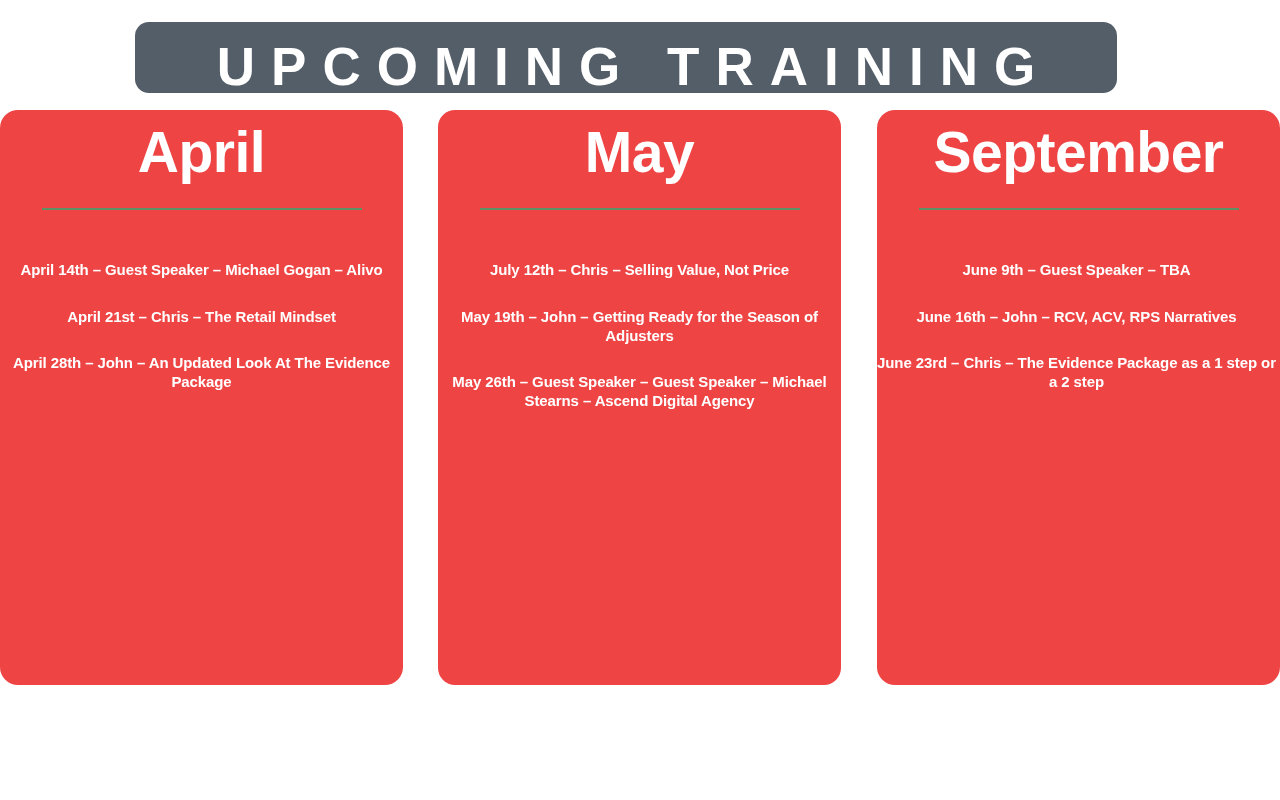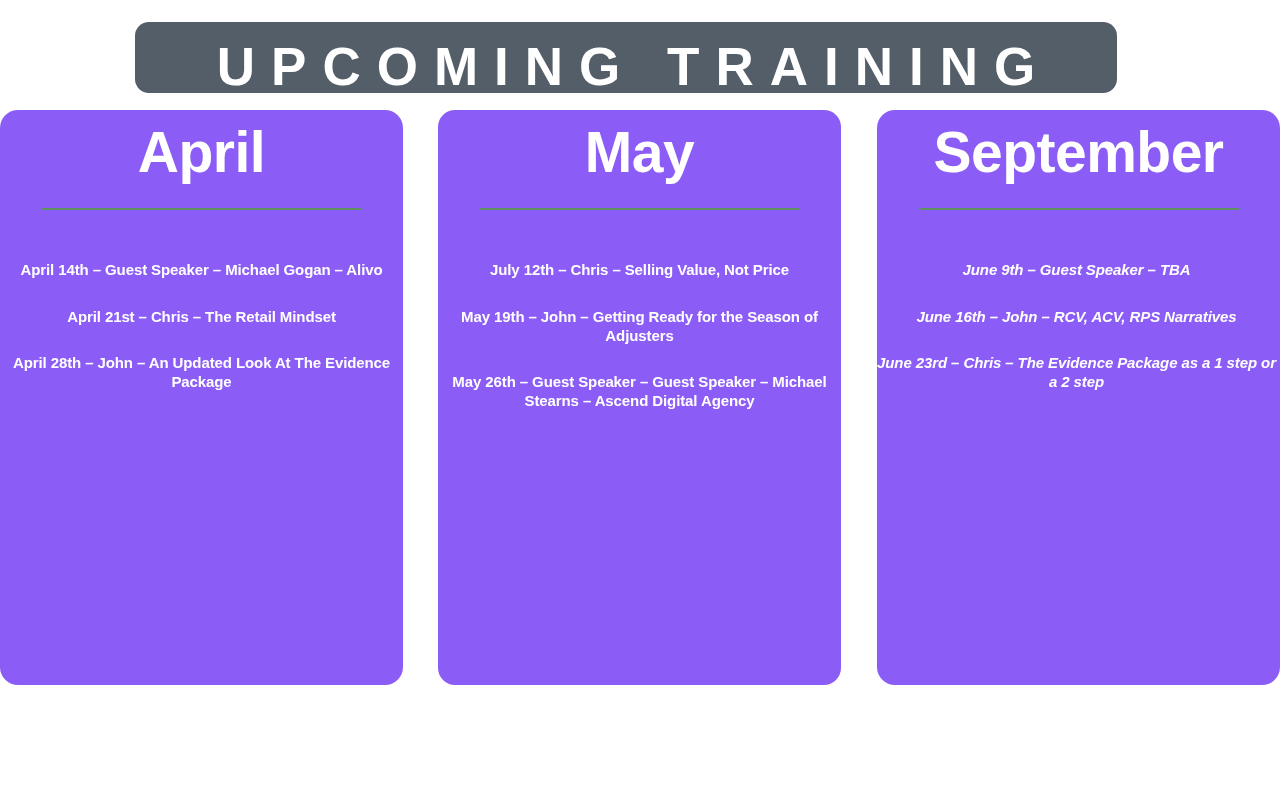--- a/index.html
+++ b/index.html
@@ -46,21 +46,21 @@
     position: absolute;
     left: 0px;
     top: 110px;
     width: 1280px;
     height: 575px;
   }
   .month-card {
     position: absolute;
     top: 0;
     height: 575px;
-    background: #8b5cf6;
+    background: #ef4444;
     border-radius: 18px;
     box-sizing: border-box;
     padding: 0;
     overflow: hidden;
   }
   #card-april  { left: 0px;   width: 403px; }
   #card-may    { left: 438px; width: 403px; border-radius: 17px; }
   #card-june   { left: 877px; width: 403px; }
 
   .month-heading {
@@ -96,21 +96,21 @@
     font-size: 15px;
     font-weight: bold;
     line-height: 1.28;
     text-align: center;
     margin: 0 0 27px 0;
     letter-spacing: -0.1px;
   }
   .event-item:last-child { margin-bottom: 0; }
 
   
-  #card-june .events { padding-left: 0; padding-right: 4px; font-style: italic; }
+  #card-june .events { padding-left: 0; padding-right: 4px; }
   #card-june .event-item { white-space: normal; }
 </style>
 </head>
 <body>
 
 <div id="header-banner">
   <div id="header-title">UPCOMING TRAINING</div>
 </div>
 
 <div id="columns">

